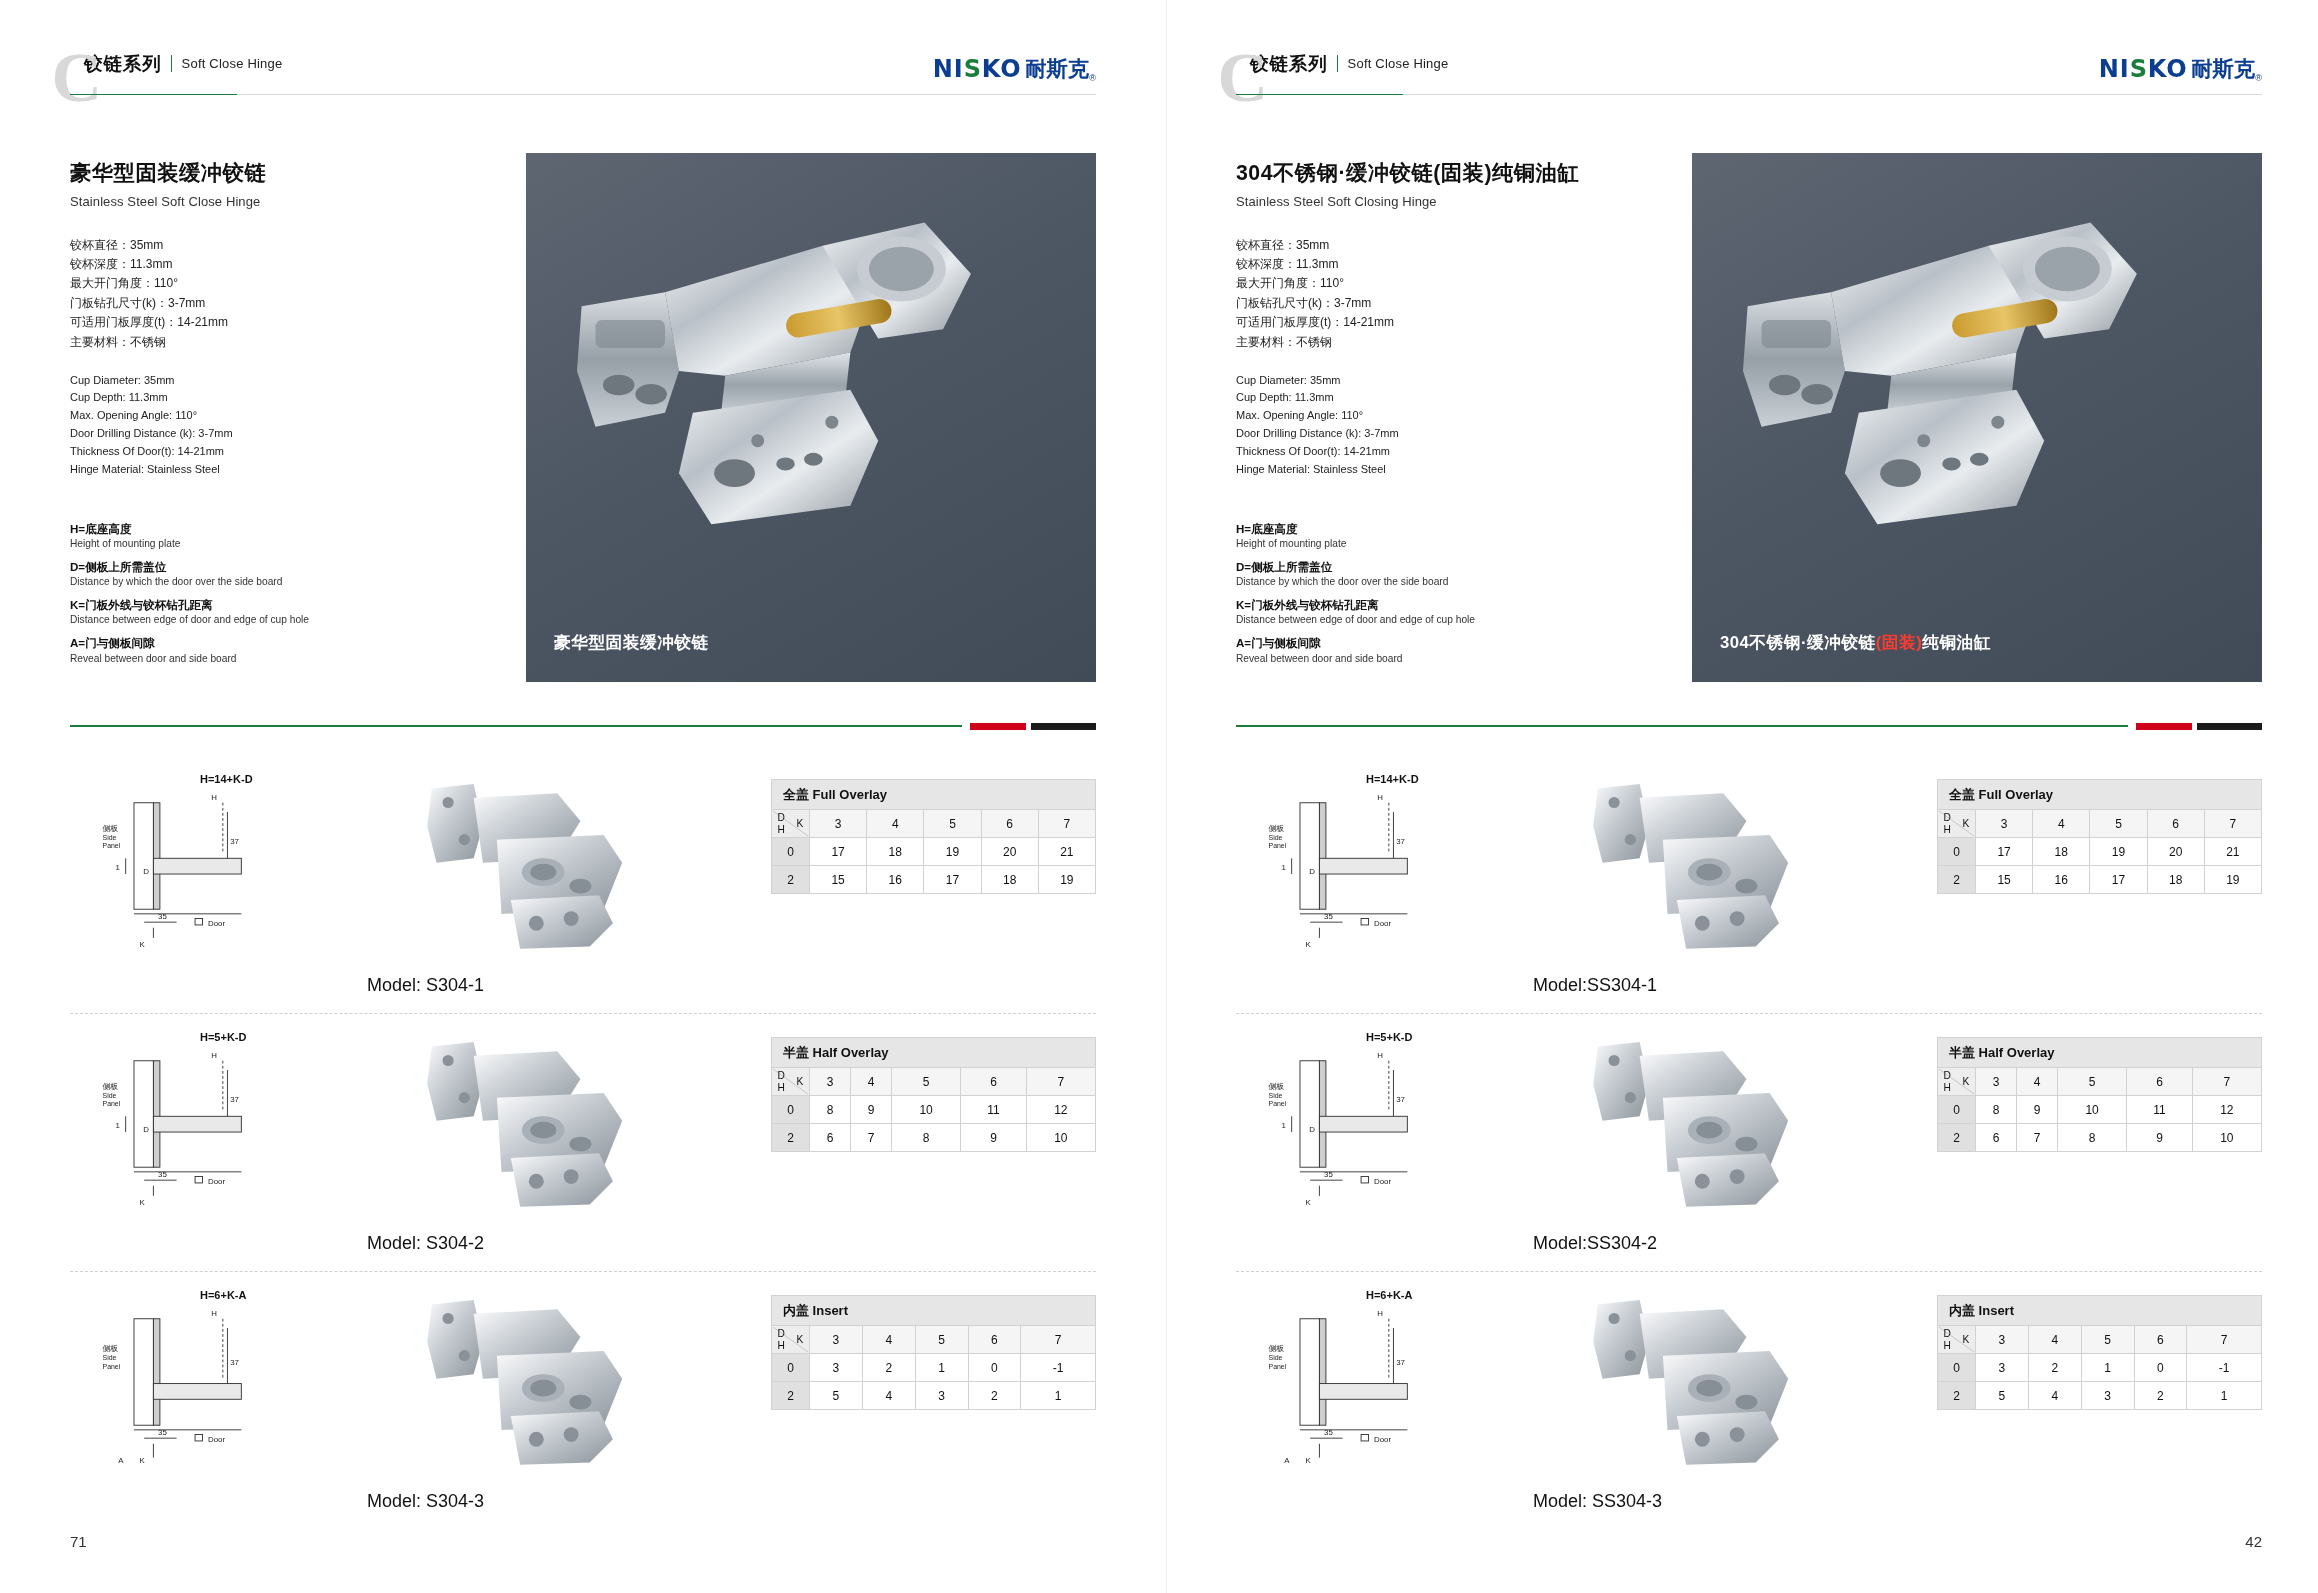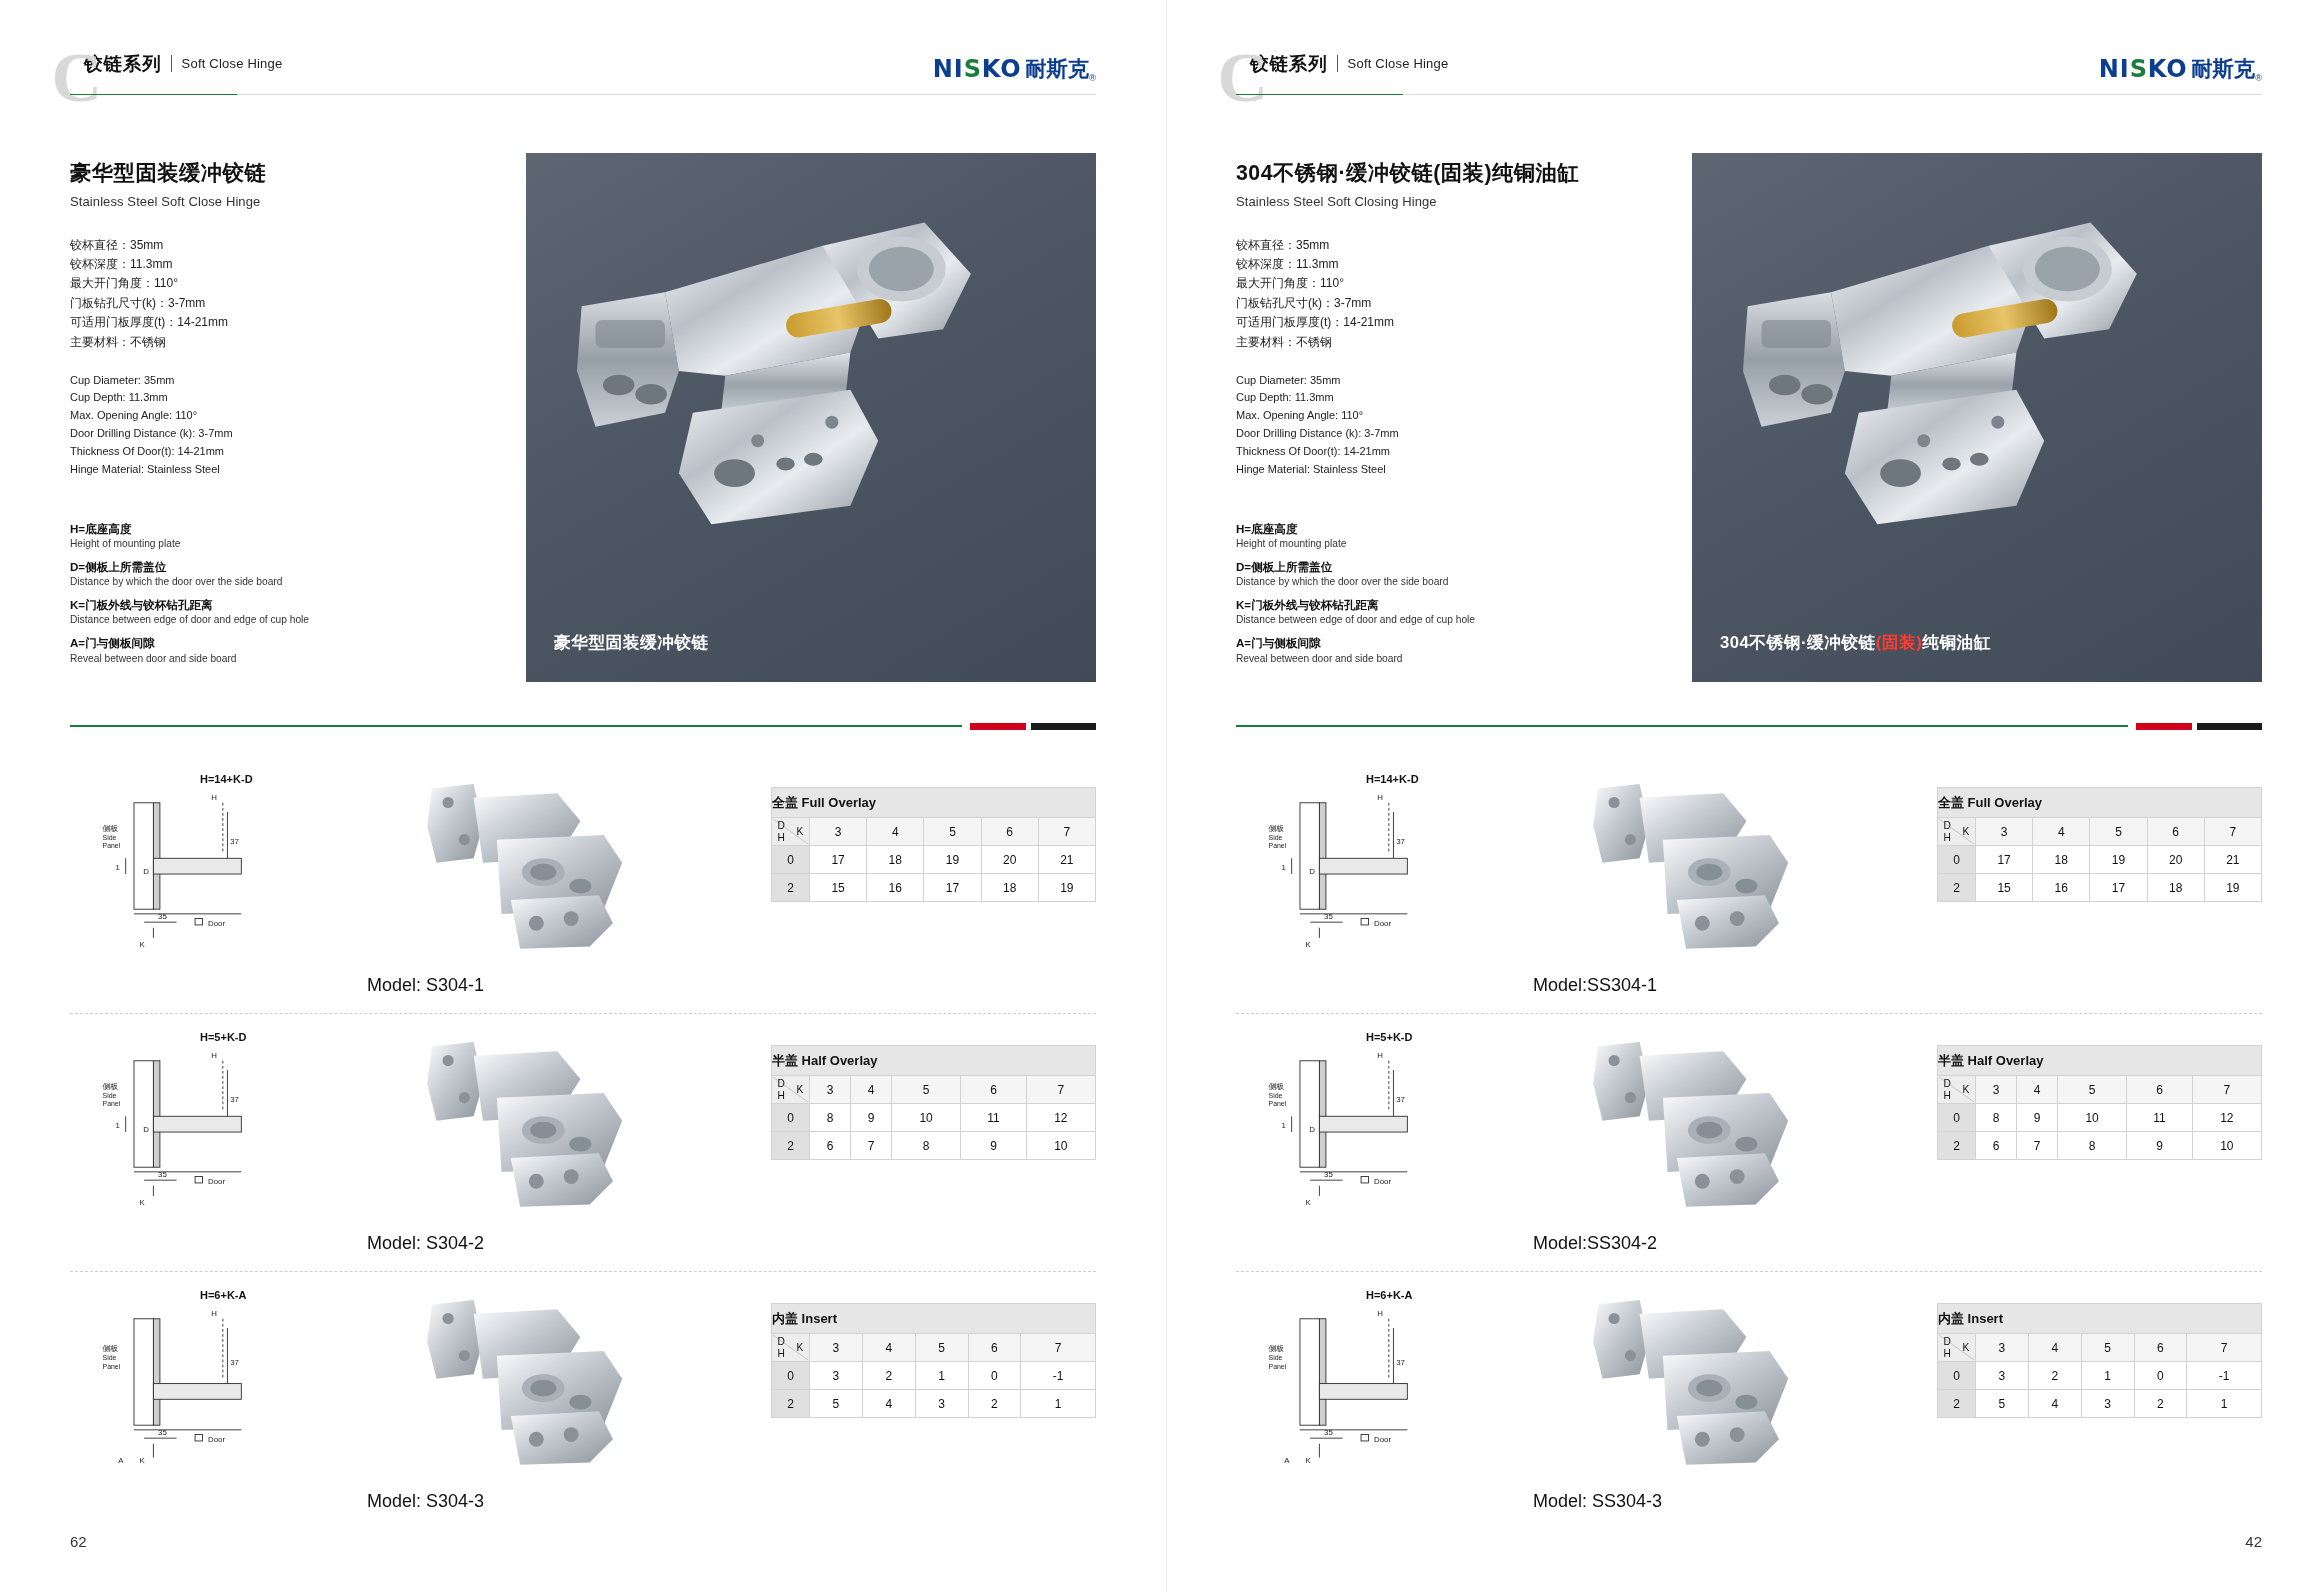--- a/index.html
+++ b/index.html
@@ -80,22 +80,22 @@
   .diag-label{
     position:absolute;left:116px;top:-1.9px;font-size:11px;font-weight:bold;color:#111;white-space:nowrap;
   }
   .model{
     position:absolute;left:297px;bottom:16.7px;font-size:18px;color:#111;
   }
   .prodimg{position:absolute;left:334px;top:14px;width:260px;height:195px;}
 
   .tbl{position:absolute;right:0;top:23px;width:325px;}
   .tbl-head{
-    background:#e6e6e6;height:29px;line-height:29px;
-    font-size:13px;font-weight:bold;color:#111;border:0.5px solid #d2d2d2;border-bottom:none;margin-top:8px;
+    background:#e6e6e6;height:29px;line-height:29px;padding-left:11px;
+    font-size:13px;font-weight:bold;color:#111;border:0.5px solid #d2d2d2;border-bottom:none;
   }
   table.grid{border-collapse:collapse;width:100%;}
   table.grid td{
     border:0.5px solid #d2d2d2;height:25px;text-align:center;font-size:12px;color:#111;background:#fff;
   }
   table.grid td.corner{background:#ededed;position:relative;width:35px;}
   table.grid td.hcell{background:#f5f5f5;font-weight:normal;}
   table.grid td.dcell{background:#e0e0e0;width:35px;}
   .corner-inner{position:relative;width:100%;height:25px;}
   .corner-inner .d{position:absolute;left:4.6px;top:0.9px;font-size:10.2px;}
@@ -487,21 +487,21 @@
                   <td>1</td>
                 </tr>
               </tbody>
                 </table>
             </div>
           </div>
         </div>
 
       </div>
 
-      <div class="pageno">62</div>
+      <div class="pageno">71</div>
     </div>
   </div>
 
   <div class="page right">
     <div class="page-inner">
 
       <div class="hdr">
         <div class="hdr-left">
           <span class="hdr-c">C</span>
           <span class="hdr-cn">铰链系列</span>

